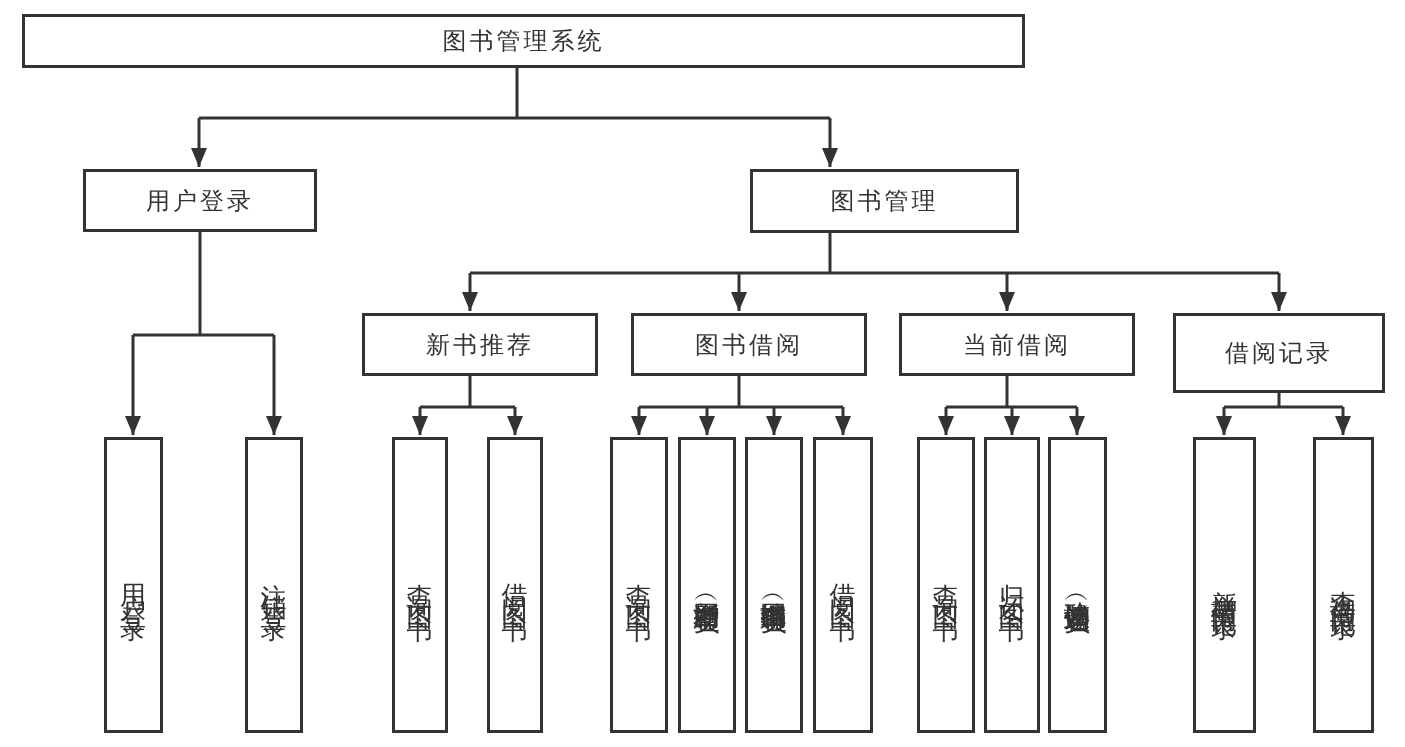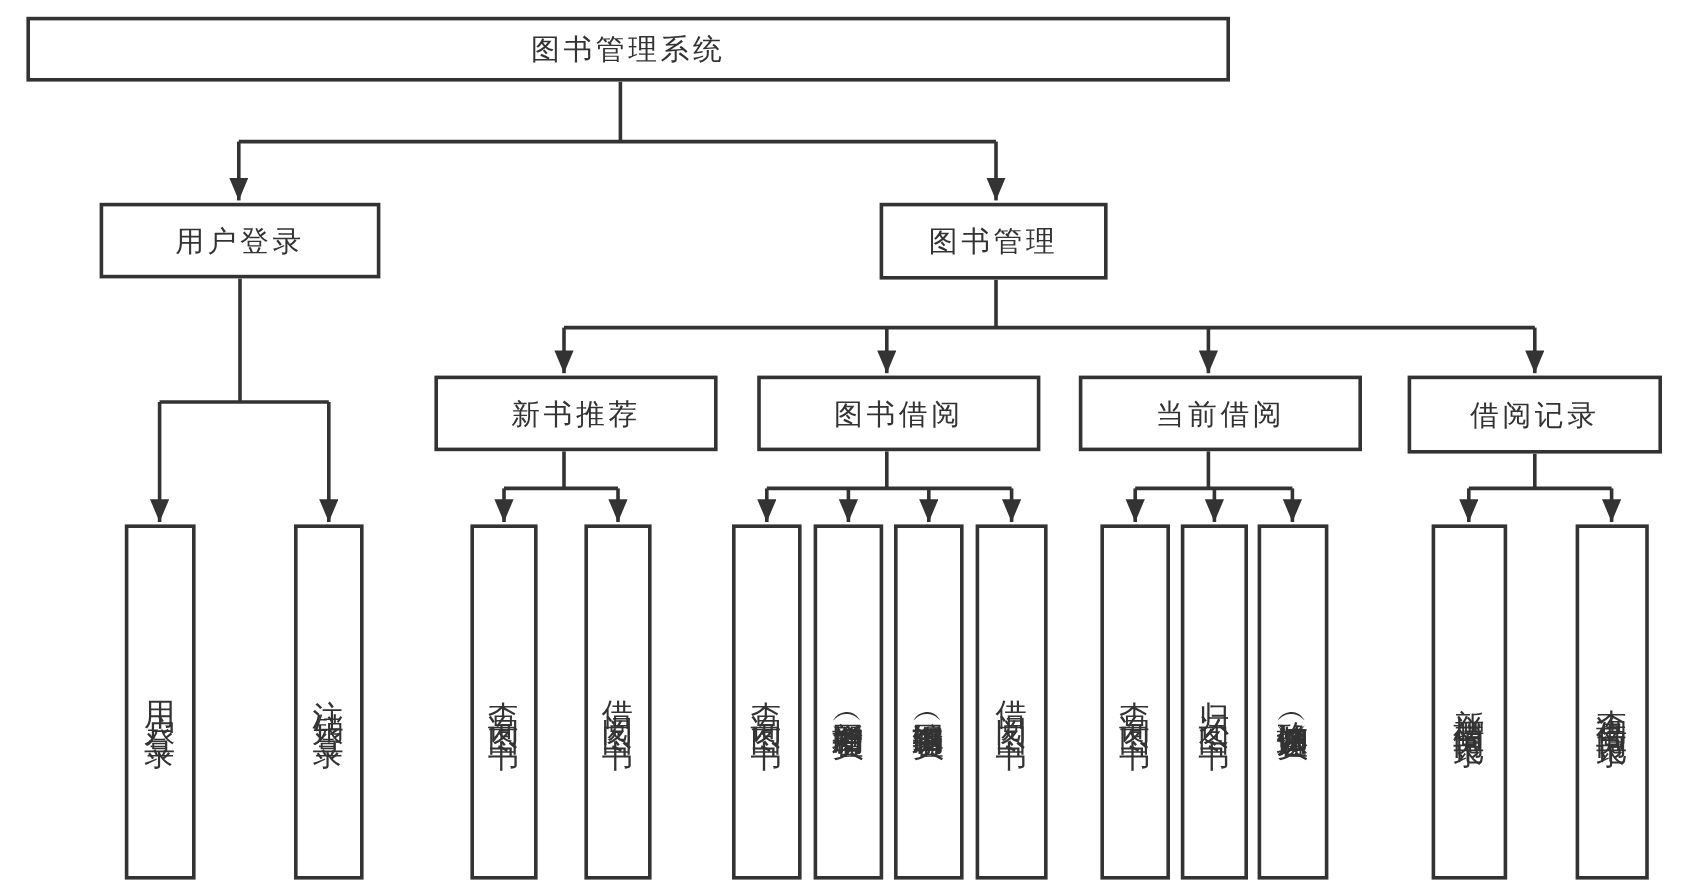--- a/index.html
+++ b/index.html
@@ -16,26 +16,26 @@
     position:absolute;z-index:2;
     background:#ffffff;
     border:3px solid #333333;
     box-sizing:border-box;
     display:flex;align-items:center;justify-content:center;
     color:#333333;
   }
   .hbox{font-size:24px;letter-spacing:3px;white-space:nowrap;}
   .root{left:22px;top:14px;width:1003px;height:54px;}
   .l2-login{left:83px;top:169px;width:234px;height:63px;}
-  .l2-mgmt{left:733px;top:169px;width:190px;height:64px;}
+  .l2-mgmt{left:750px;top:169px;width:269px;height:64px;}
   .l3{top:313px;width:236px;height:63px;}
   .l3-new{left:362px;}
   .l3-borrow{left:631px;}
   .l3-current{left:899px;text-align:center;}
-  .l3-records{left:1173px;width:212px;height:65px;}
+  .l3-records{left:1173px;width:212px;height:80px;}
   .leaf{
     top:437px;height:296px;
     writing-mode:vertical-rl;
     text-orientation:mixed;
     font-size:26px;line-height:1;
   }
   .sp4{letter-spacing:11px;}
   .sp6{letter-spacing:5px;}
   .sp9{letter-spacing:1px;}
   .leaf-a1{left:104px;width:59px;}

